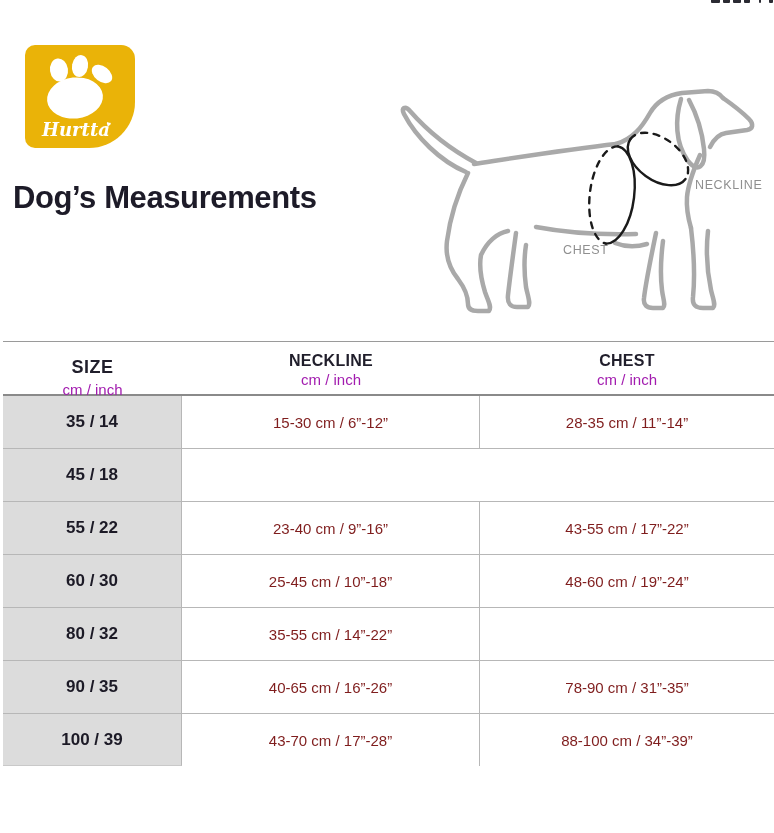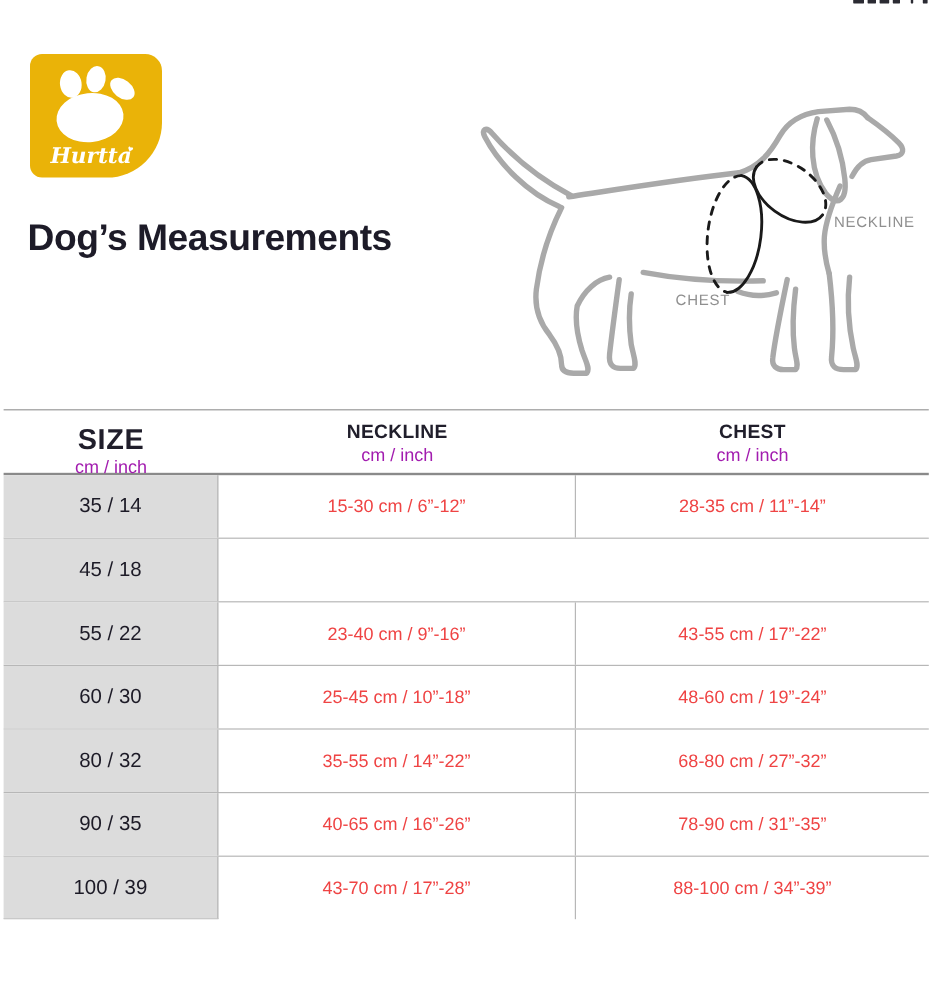--- a/index.html
+++ b/index.html
@@ -12,37 +12,37 @@
   .top-fragment{position:absolute;left:711px;top:0;display:flex;gap:3px;align-items:flex-start;}
   .top-fragment i{display:block;height:3px;background:#2b2b33;border-radius:0 0 1px 1px;}
 
   
   .logo{position:absolute;left:25px;top:45px;width:110px;height:103px;
     background:#eab308;border-radius:10px 14px 46px 10px;}
   .logo svg{display:block;}
 
   
   .title{position:absolute;left:13px;top:178px;width:400px;
-    font-size:31px;line-height:40px;font-weight:800;letter-spacing:-0.4px;color:#1d1b28;margin-left:10px;}
+    font-size:31px;line-height:40px;font-weight:800;letter-spacing:-0.4px;color:#1d1b28;}
 
   
   .dog{position:absolute;left:390px;top:75px;}
 
   
   .size-table{position:absolute;left:3px;top:341px;width:771px;color:#201e2b;}
   .thead{display:grid;grid-template-columns:179px 298px 294px;height:52px;
     border-top:1px solid #9a9a9a;border-bottom:2px solid #8a8a8a;}
   .th{display:flex;flex-direction:column;align-items:center;justify-content:center;text-align:center;}
   .th .h-main{font-weight:800;font-size:16px;letter-spacing:0.3px;}
-  .th.size-h .h-main{font-size:24px;letter-spacing:0.5px;line-height:26px;margin-top:12px;}
+  .th.size-h .h-main{font-size:18px;letter-spacing:0.5px;line-height:26px;margin-top:12px;}
   .th .h-unit{font-size:15px;font-weight:400;margin-top:1px;color:#a21caf;}
   .tr{display:grid;grid-template-columns:179px 298px 294px;height:52px;border-bottom:1px solid #b7b7b7;}
   .tr:last-child{border-bottom:none;}
-  .td{display:flex;align-items:center;justify-content:center;font-size:15px;color:#ef4444;box-sizing:border-box;}
-  .td.size-c{background:#dcdcdc;font-weight:400;font-size:17px;color:#1c1a26;border-right:1px solid #b7b7b7;}
+  .td{display:flex;align-items:center;justify-content:center;font-size:15px;color:#7f1d1d;box-sizing:border-box;}
+  .td.size-c{background:#dcdcdc;font-weight:700;font-size:17px;color:#1c1a26;border-right:1px solid #b7b7b7;}
   .tr:last-child .td.size-c{border-bottom:1px solid #c9c9c9;}
   .td.neck-c{border-right:1px solid #b7b7b7;}
 </style>
 </head>
 <body>
 
 <div class="top-fragment">
   <i style="width:9px"></i>
     <i style="width:7px"></i>
     <i style="width:8px"></i>
@@ -137,21 +137,20 @@
     <div class="td">43-55 cm / 17”-22”</div>
   </div>
   <div class="tr">
     <div class="td size-c">60 / 30</div>
     <div class="td neck-c">25-45 cm / 10”-18”</div>
     <div class="td">48-60 cm / 19”-24”</div>
   </div>
   <div class="tr">
     <div class="td size-c">80 / 32</div>
     <div class="td neck-c">35-55 cm / 14”-22”</div>
-    <div class="td">68-80 cm / 27”-32”</div>
   </div>
   <div class="tr">
     <div class="td size-c">90 / 35</div>
     <div class="td neck-c">40-65 cm / 16”-26”</div>
     <div class="td">78-90 cm / 31”-35”</div>
   </div>
   <div class="tr">
     <div class="td size-c">100 / 39</div>
     <div class="td neck-c">43-70 cm / 17”-28”</div>
     <div class="td">88-100 cm / 34”-39”</div>

